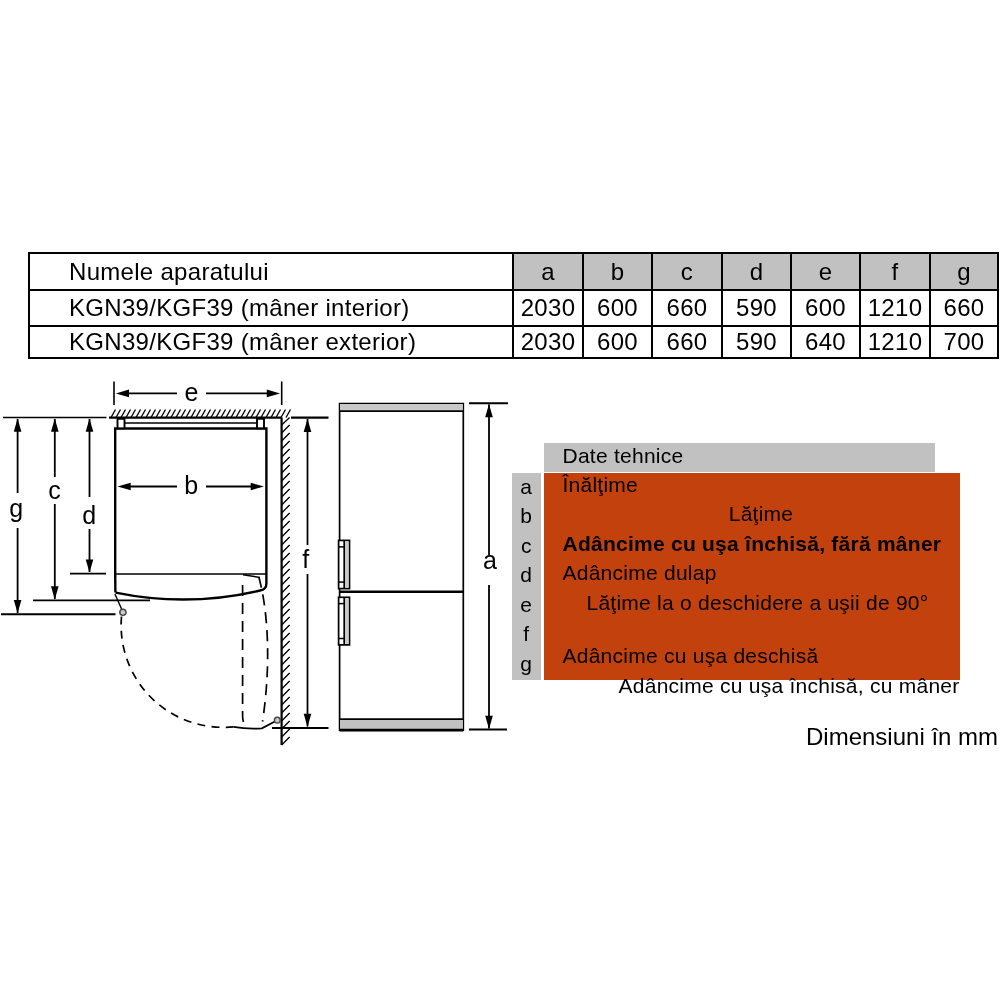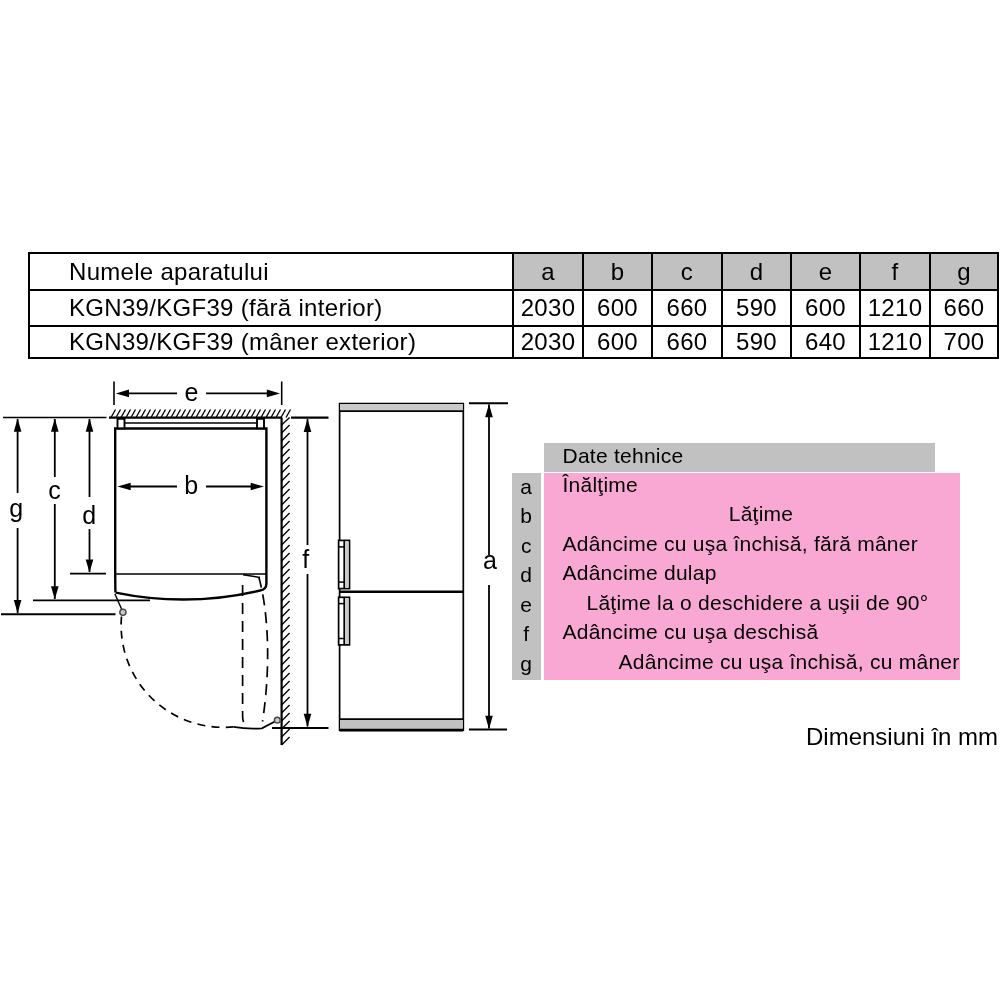--- a/index.html
+++ b/index.html
@@ -30,21 +30,21 @@
     <td class="name">Numele aparatului</td>
     <td class="val hdr">a</td>
         <td class="val hdr">b</td>
         <td class="val hdr">c</td>
         <td class="val hdr">d</td>
         <td class="val hdr">e</td>
         <td class="val hdr">f</td>
         <td class="val hdr">g</td>
   </tr>
   <tr style="height:36px;">
-    <td class="name">KGN39/KGF39 (fără interior)</td>
+    <td class="name">KGN39/KGF39 (mâner interior)</td>
     <td class="val">2030</td>
         <td class="val">600</td>
         <td class="val">660</td>
         <td class="val">590</td>
         <td class="val">600</td>
         <td class="val">1210</td>
         <td class="val">660</td>
   </tr>
   <tr style="height:28px;">
     <td class="name">KGN39/KGF39 (mâner exterior)</td>
@@ -287,25 +287,25 @@
   <div style="height:29.5px;line-height:29.5px;">a</div>
   <div style="height:29.5px;line-height:29.5px;">b</div>
   <div style="height:29.5px;line-height:29.5px;">c</div>
   <div style="height:29.5px;line-height:29.5px;">d</div>
   <div style="height:29.5px;line-height:29.5px;">e</div>
   <div style="height:29.5px;line-height:29.5px;">f</div>
   <div style="height:29.5px;line-height:29.5px;">g</div>
 </div>
   </div>
 
-<div class="leg" style="left:543.5px;top:473px;width:416px;height:206.5px;background:#f9a8d4;padding-left:19px;box-sizing:border-box;">
+<div class="leg" style="left:543.5px;top:473px;width:416px;height:206.5px;background:#c2410c;padding-left:19px;box-sizing:border-box;">
     <div style="position:relative;top:-3.5px;">
   <div style="height:29.5px;line-height:29.5px;">Înălţime</div>
   <div style="height:29.5px;line-height:29.5px;text-align:center;">Lăţime</div>
-  <div style="height:29.5px;line-height:29.5px;">Adâncime cu uşa închisă, fără mâner</div>
+  <div style="height:29.5px;line-height:29.5px;font-weight:bold;">Adâncime cu uşa închisă, fără mâner</div>
   <div style="height:29.5px;line-height:29.5px;">Adâncime dulap</div>
   <div style="height:29.5px;line-height:29.5px;margin-left:24px;">Lăţime la o deschidere a uşii de 90°</div>
-  <div style="height:29.5px;line-height:29.5px;">Adâncime cu uşa deschisă</div>
+  <div style="height:29.5px;line-height:29.5px;margin-top:24px;">Adâncime cu uşa deschisă</div>
   <div style="height:29.5px;line-height:29.5px;text-align:right;">Adâncime cu uşa închisă, cu mâner</div>
 </div>
   </div>
 
 <div style="position:absolute;left:806px;top:723px;font-size:24px;text-align:right;">Dimensiuni în mm</div>
 
 </body></html>

